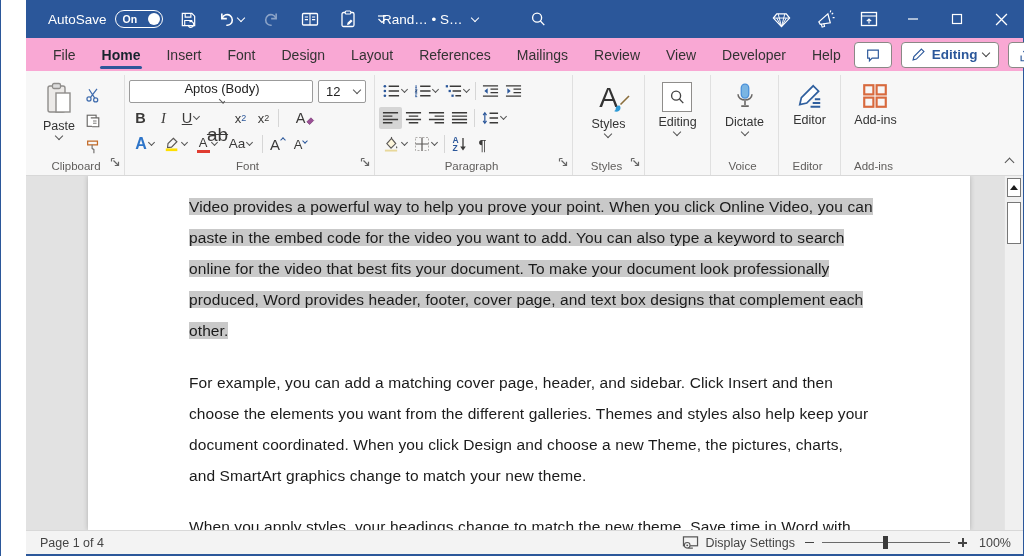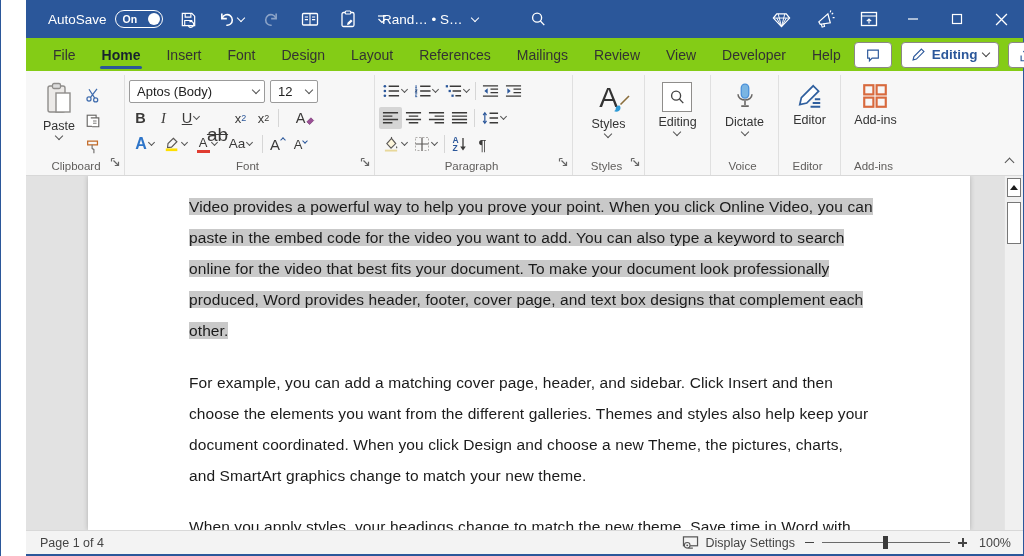--- a/index.html
+++ b/index.html
@@ -17,21 +17,21 @@
   .tbbtn svg { display:block; }
   .dim { opacity:.45; }
   .tb-title { position:absolute; left:356px; top:0; height:38px; display:flex; align-items:center; gap:9px; font-size:13.5px; cursor:pointer; }
   .tb-search { position:absolute; left:503px; top:10px; cursor:pointer; }
   .tb-right { position:absolute; right:0; top:0; height:38px; display:flex; align-items:center; }
   .tb-ico { width:44px; height:38px; display:flex; align-items:center; justify-content:center; cursor:pointer; }
   .chev { display:inline-block; width:6px; height:6px; border-right:1.4px solid currentColor; border-bottom:1.4px solid currentColor; transform:rotate(45deg); margin-top:-3px; }
   .chev.up { transform:rotate(-135deg); margin-top:3px; }
 
   
-  #tabrow { height:33px; background:#84cc16; display:flex; align-items:center; padding-left:14px; flex-shrink:0; position:relative; }
+  #tabrow { height:33px; background:#f9a8d4; display:flex; align-items:center; padding-left:14px; flex-shrink:0; position:relative; }
   .tab { font-size:14px; color:#333; padding:0 13px; height:33px; display:flex; align-items:center; cursor:pointer; position:relative; }
   .tab.active { color:#17242e; font-weight:700; }
   .tab.active::after { content:""; position:absolute; left:11px; right:11px; bottom:2px; height:3px; background:#2b579a; border-radius:2px; }
   .tabrow-right { margin-left:auto; display:flex; align-items:center; gap:9px; padding-right:14px; }
   .pillbtn { height:26px; border:1px solid #8a8886; border-radius:4px; display:flex; align-items:center; gap:6px; padding:0 9px; cursor:pointer; background:#fff; font-size:13.5px; }
   .pillbtn .lbl { color:#2b579a; font-weight:700; }
   .pillbtn .chev { color:#444; }
 
   
   #ribbon { height:105px; background:#f7f7f7; border-bottom:1px solid #d8d8d8; display:flex; padding:4px 0 0 6px; position:relative; flex-shrink:0; }
@@ -269,21 +269,21 @@
         <svg width="10" height="10" viewBox="0 0 10 10">
             <path d="M1.5 1.5h3M1.5 1.5v3" fill="none" stroke="#666" stroke-width="1.2"></path>
             <path d="M3.5 3.5l5 5M8.5 4.8v3.7H4.8" fill="none" stroke="#666" stroke-width="1.2"></path>
           </svg>
       </span>
     </div>
 
     <div class="group" style="width:250px;">
       <div class="grp-body" style="flex-direction:column;">
         <div class="frow" style="gap:5px; height:28px;">
-          <span class="combo" style="width:136px;">
+          <span class="combo" style="width:184px;flex-direction:column;">
             <span style="flex:1;">Aptos (Body)</span>
             <span class="chev"></span>
           </span>
           <span class="combo" style="width:48px;">
             <span style="flex:1;">12</span>
             <span class="chev"></span>
           </span>
         </div>
         <div class="frow">
           <span class="sbtn">

